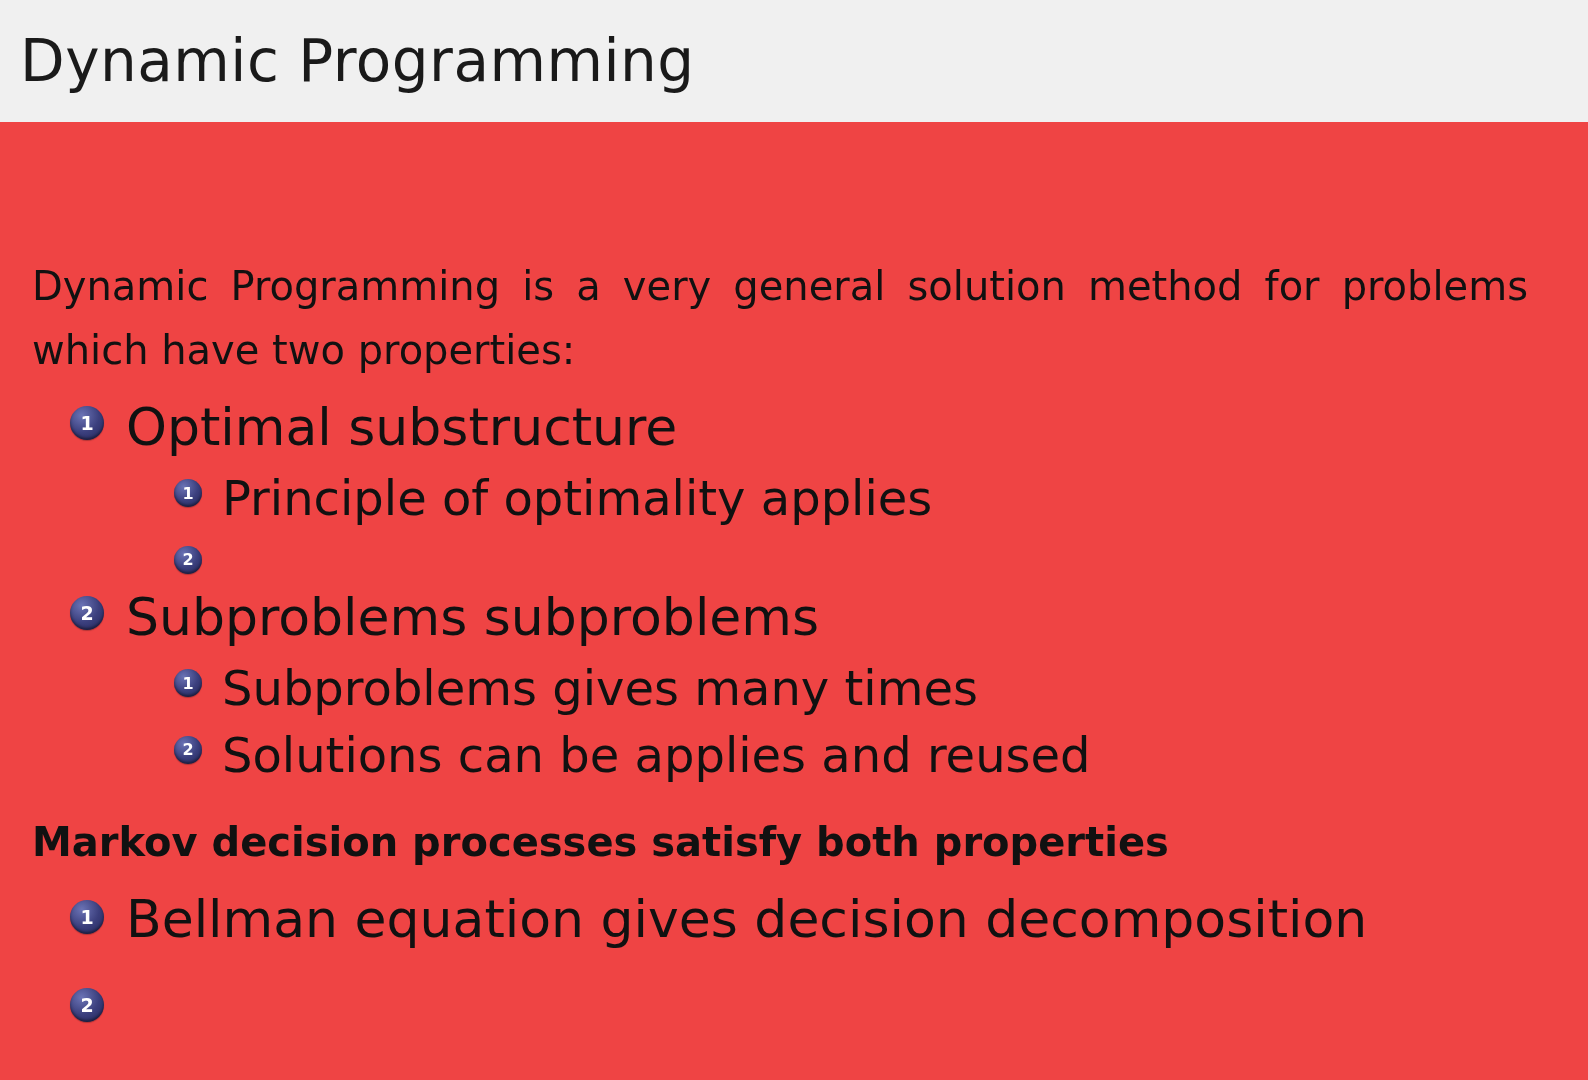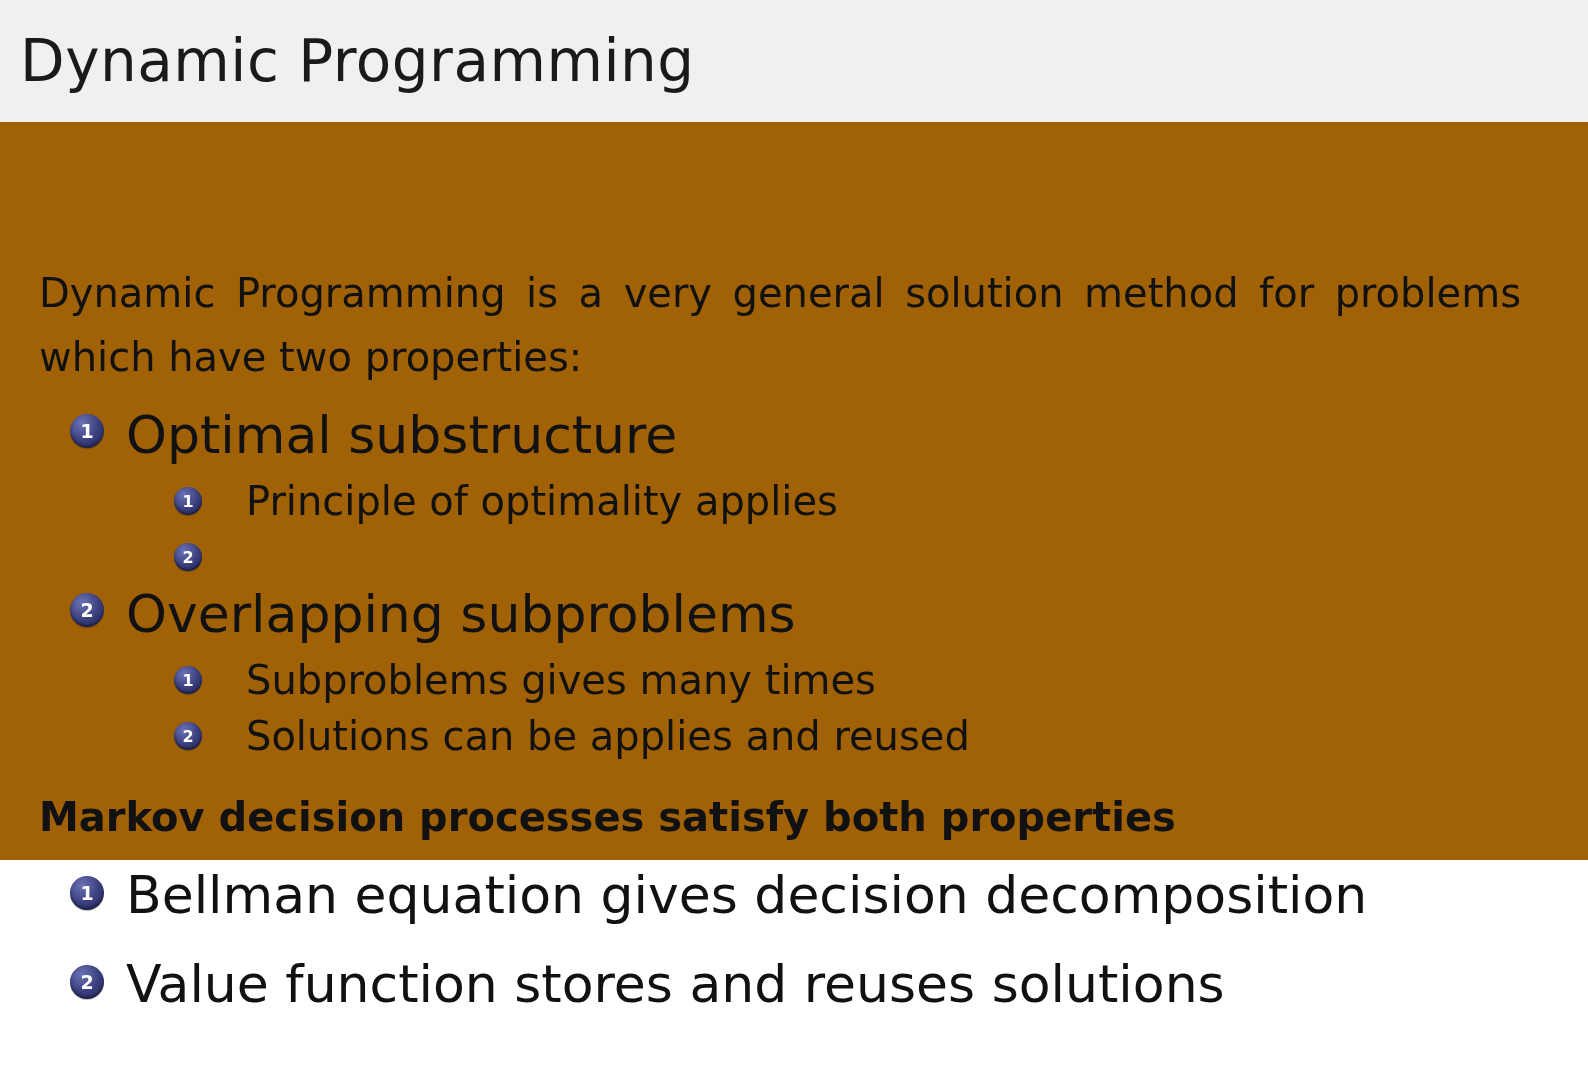--- a/index.html
+++ b/index.html
@@ -10,22 +10,22 @@
   body {
     width: 1588px;
     height: 1080px;
     font-family: "DejaVu Sans", sans-serif;
     color: #1a1a1a;
     overflow: hidden;
   }
   .slide {
     position: relative;
     width: 1588px;
-    height: 860px;
-    background: #a16207;
+    height: 1080px;
+    background: #ef4444;
   }
   .title-bar {
     width: 100%;
     height: 122px;
     background: #f0f0f0;
     display: flex;
     align-items: center;
     box-sizing: border-box;
     padding-left: 20px;
   }
@@ -39,21 +39,21 @@
   .body {
     box-sizing: border-box;
     padding: 128px 56px 0 28px;
   }
   .para {
     font-size: 40px;
     line-height: 1.6;
     text-align: justify;
     text-justify: inter-word;
     color: #111111;
-    margin: 11px;
+    margin: 4px;
   }
   .para.no-justify {
     text-align: left;
     font-weight: bold;
   }
   .lvl1-list {
     margin: 10px 0 0 0;
     padding: 0;
     list-style: none;
   }
@@ -71,24 +71,23 @@
     margin: 2px 0 8px 0;
     padding: 0;
     list-style: none;
   }
   .lvl2-item {
     display: flex;
     align-items: flex-start;
     margin: 0 0 2px 0;
   }
   .lvl2-text {
-    font-size: 40px;
+    font-size: 48px;
     line-height: 1.35;
     color: #111111;
-    margin-left: 24px;
   }
   .bullet {
     display: inline-flex;
     align-items: center;
     justify-content: center;
     border-radius: 50%;
     color: #ffffff;
     font-weight: bold;
     flex: 0 0 auto;
     background: radial-gradient(circle at 35% 28%, #6b73b5 0%, #3b3f7d 52%, #23265a 100%);
@@ -140,21 +139,21 @@
           <span class="bullet b2">1</span>
           <span class="lvl2-text">Principle of optimality applies</span>
         </li>
         <li class="lvl2-item">
           <span class="bullet b2">2</span>
         </li>
       </ul>
 
       <li class="lvl1-item">
         <span class="bullet b1">2</span>
-        <span class="lvl1-text">Overlapping subproblems</span>
+        <span class="lvl1-text">Subproblems subproblems</span>
       </li>
       <ul class="lvl2-list">
         <li class="lvl2-item">
           <span class="bullet b2">1</span>
           <span class="lvl2-text">Subproblems gives many times</span>
         </li>
         <li class="lvl2-item">
           <span class="bullet b2">2</span>
           <span class="lvl2-text">Solutions can be applies and reused</span>
         </li>
@@ -164,18 +163,17 @@
 
     <p class="para no-justify spacer-para">Markov decision processes satisfy both properties</p>
 
     <ul class="lvl1-list lower-list">
       <li class="lvl1-item">
         <span class="bullet b1">1</span>
         <span class="lvl1-text">Bellman equation gives decision decomposition</span>
       </li>
       <li class="lvl1-item">
         <span class="bullet b1">2</span>
-        <span class="lvl1-text">Value function stores and reuses solutions</span>
       </li>
     </ul>
 
   </div>
 </div>
 
 </body></html>

